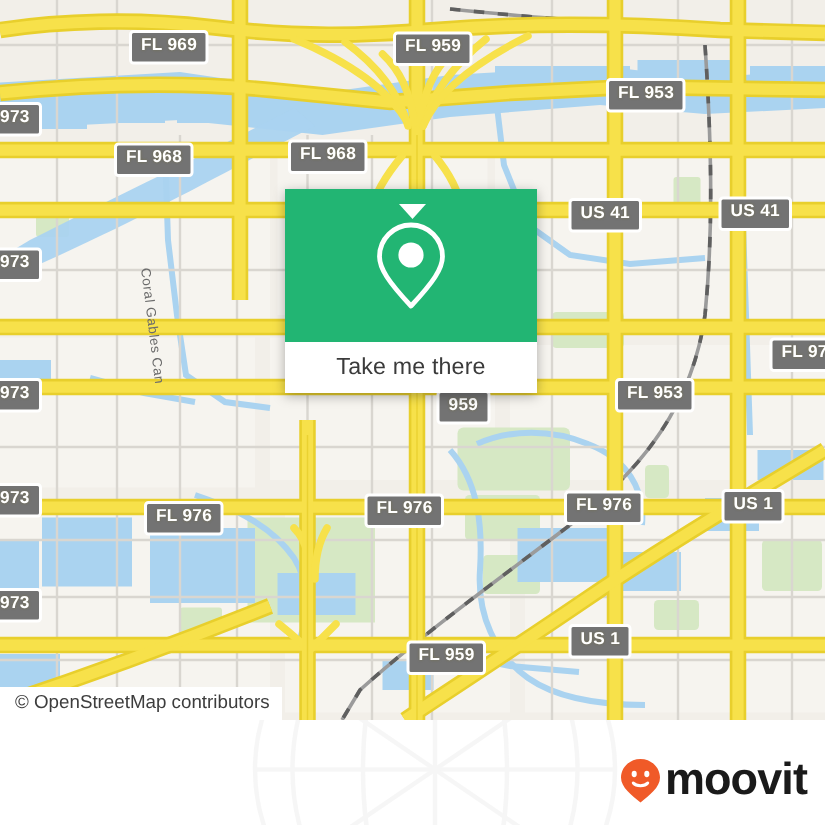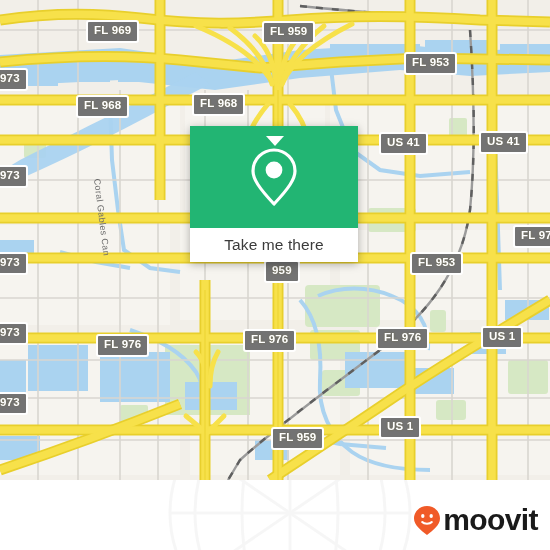--- a/index.html
+++ b/index.html
@@ -335,31 +335,32 @@
         <div class="shield" style="left: 404px; top: 52px;">FL 953</div>
         <div class="shield" style="left: -8px; top: 68px;">973</div>
         <div class="shield" style="left: 76px; top: 95px;">FL 968</div>
         <div class="shield" style="left: 192px; top: 93px;">FL 968</div>
         <div class="shield" style="left: 379px; top: 132px;">US 41</div>
         <div class="shield" style="left: 479px; top: 131px;">US 41</div>
         <div class="shield" style="left: -8px; top: 165px;">973</div>
         <div class="shield" style="left: -8px; top: 252px;">973</div>
         <div class="shield" style="left: 513px; top: 225px;">FL 972</div>
         <div class="shield" style="left: 410px; top: 252px;">FL 953</div>
-        <div class="shield" style="left: 264px; top: 260px;">959</div>
+        <div class="shield" style="left: 291px; top: 260px;">959</div>
         <div class="shield" style="left: -8px; top: 322px;">973</div>
         <div class="shield" style="left: 96px; top: 334px;">FL 976</div>
         <div class="shield" style="left: 243px; top: 329px;">FL 976</div>
         <div class="shield" style="left: 376px; top: 327px;">FL 976</div>
         <div class="shield" style="left: 481px; top: 326px;">US 1</div>
         <div class="shield" style="left: -8px; top: 392px;">973</div>
         <div class="shield" style="left: 271px; top: 427px;">FL 959</div>
         <div class="shield" style="left: 379px; top: 416px;">US 1</div>
       </div>
 
+    <div id="attribution">© OpenStreetMap contributors</div>
   </div>
 
   <div id="card">
     <div id="card-top">
       <svg width="54" height="62" viewBox="0 0 54 62">
         <path d="M27 4 C15.4 4 6 13.4 6 25 C6 33 12 42 27 58
                  C42 42 48 33 48 25 C48 13.4 38.6 4 27 4 Z" fill="none" stroke="#ffffff" stroke-width="3.2" stroke-linejoin="round"></path>
         <circle cx="27" cy="24" r="8.4" fill="#ffffff"></circle>
       </svg>
     </div>

